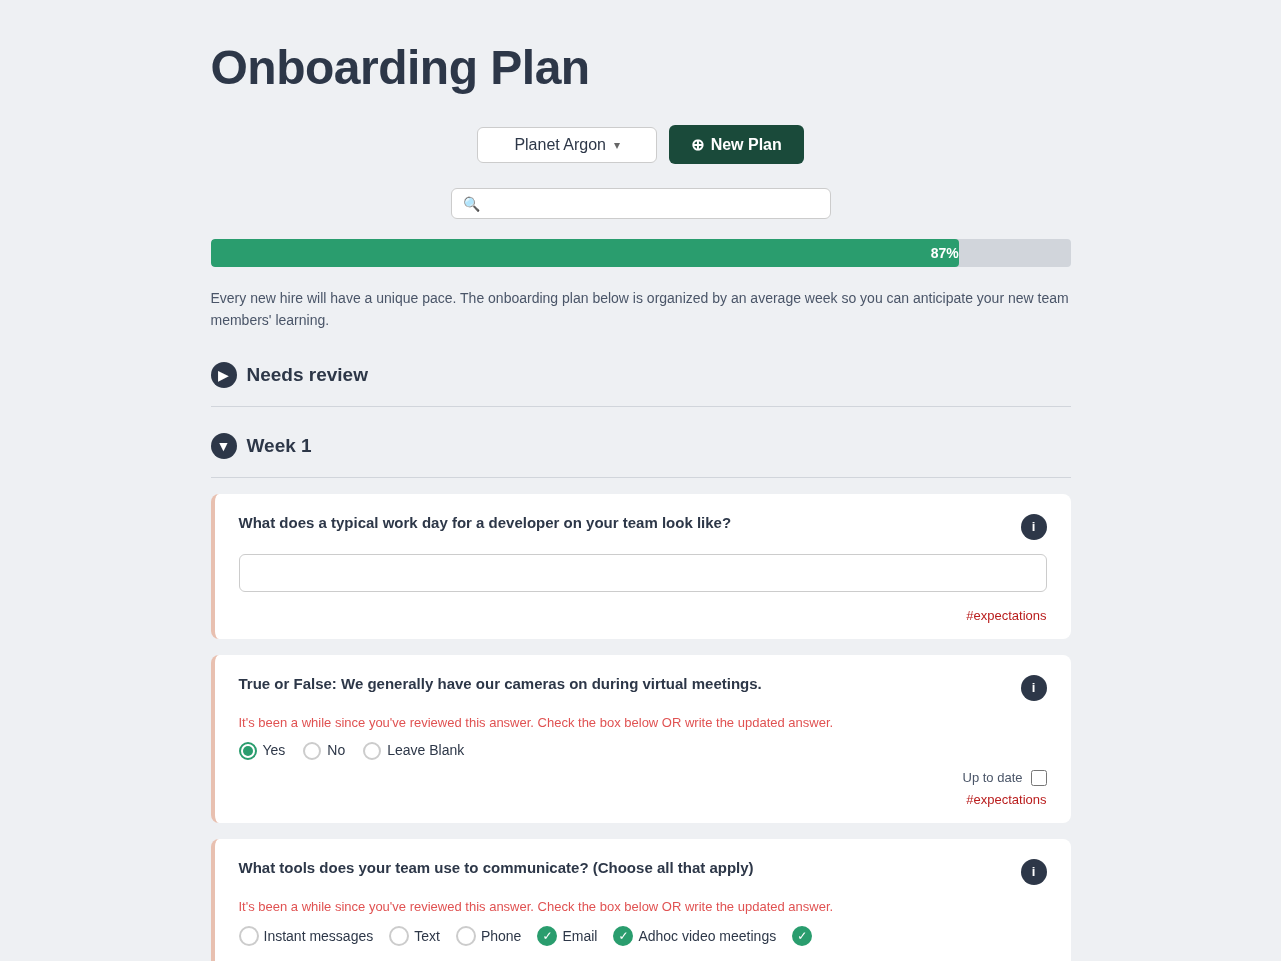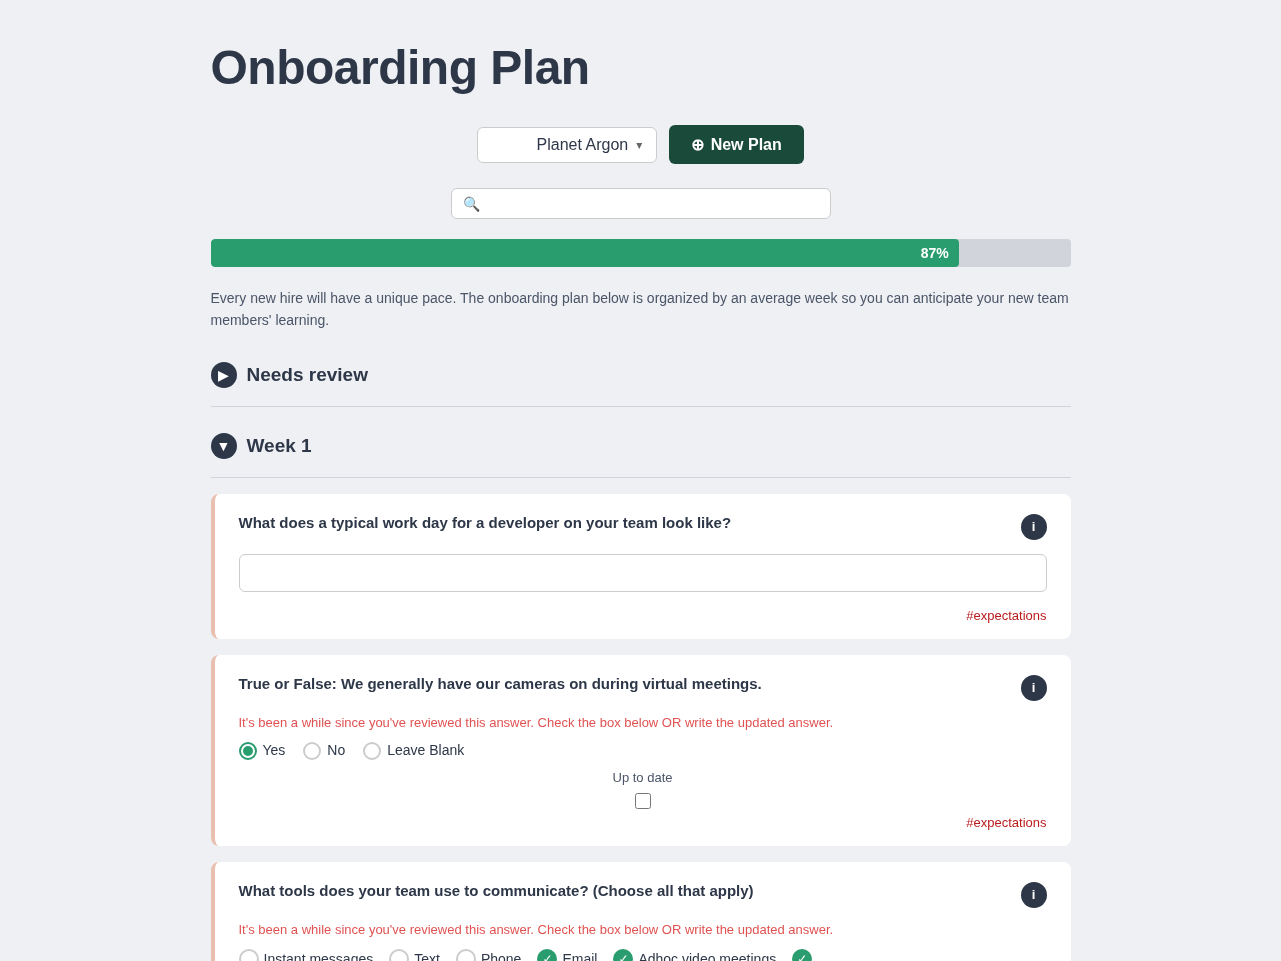--- a/index.html
+++ b/index.html
@@ -37,21 +37,21 @@
       align-items: center;
       border: 1.5px solid #ccc;
       border-radius: 6px;
       padding: 8px 14px;
       background: white;
       font-size: 16px;
       color: #2d3748;
       cursor: pointer;
       gap: 8px;
       min-width: 180px;
-      justify-content: flex-end;
+      justify-content: center;
     }
 
     .org-dropdown-arrow {
       color: #666;
       font-size: 12px;
     }
 
     .new-plan-btn {
       background: #1a4a3a;
       color: white;
@@ -105,21 +105,21 @@
       overflow: hidden;
     }
 
     .progress-bar-fill {
       background: #2a9d6e;
       height: 100%;
       border-radius: 4px;
       display: flex;
       align-items: center;
       justify-content: flex-end;
-      padding-right: 10px;
+      padding-right: 0;
     }
 
     .progress-label {
       color: white;
       font-size: 14px;
       font-weight: 600;
     }
 
     .description-block {
       margin-bottom: 20px;
@@ -278,21 +278,20 @@
       border-radius: 50%;
       background: #2a9d6e;
     }
 
     .up-to-date-row {
       display: flex;
       justify-content: flex-end;
       align-items: center;
       gap: 8px;
       margin-top: 8px;
-      flex-direction: column;
     }
 
     .up-to-date-label {
       font-size: 13px;
       color: #4a5568;
     }
 
     .up-to-date-checkbox {
       width: 16px;
       height: 16px;

